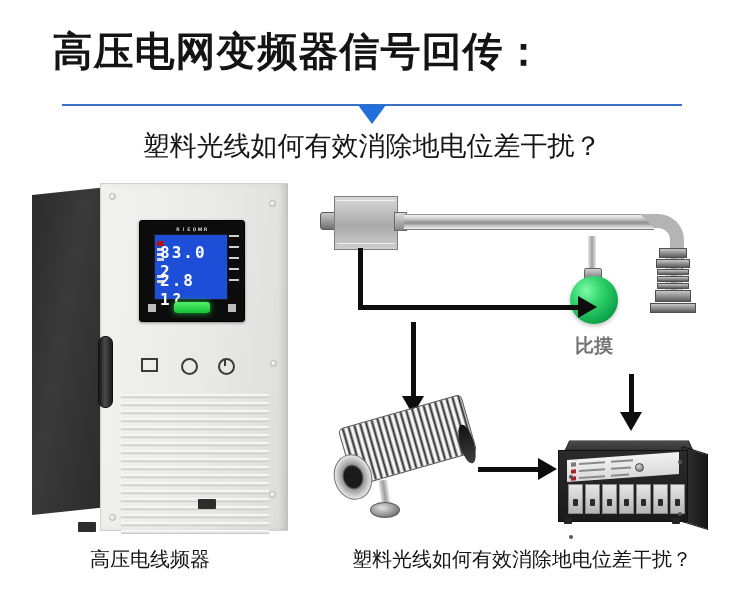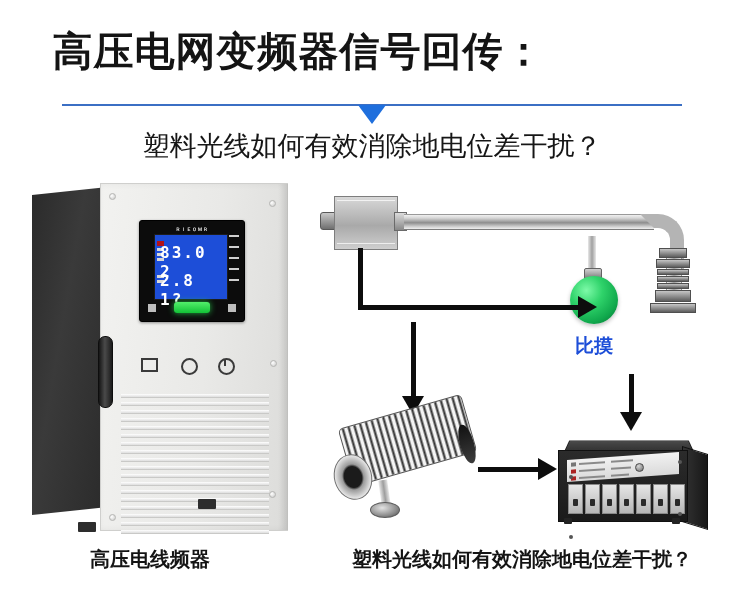--- a/index.html
+++ b/index.html
@@ -149,21 +149,21 @@
     position:absolute;left:266px;top:78px;width:16px;height:10px;border-radius:2px;
     background:linear-gradient(180deg,#d0d0d0,#7a7a7a);border:1px solid #636363;
   }
   .ball{
     position:absolute;left:252px;top:86px;width:48px;height:48px;border-radius:50%;
     background:radial-gradient(circle at 34% 30%,#7dfaa8 0%,#2fd36a 35%,#10a84c 70%,#04682f 100%);
     box-shadow:0 2px 4px rgba(0,0,0,.25);
   }
   .ball-lbl{
     position:absolute;left:230px;top:143px;width:92px;text-align:center;
-    font-size:19px;font-weight:bold;color:#1d4ed8;
+    font-size:19px;font-weight:bold;color:#737373;
   }
 
   
   .bellows{position:absolute;left:338px;top:418px;width:160px;height:110px;}
   .bl-body{
     position:absolute;left:8px;top:10px;width:126px;height:58px;
     transform:rotate(-16deg);transform-origin:left center;
     background:repeating-linear-gradient(90deg,#f4f4f4 0px,#f4f4f4 2px,#7e7e7e 3px,#2f2f2f 4px,#8b8b8b 5px,#efefef 6px);
     border-radius:5px;border:1px solid #555;
   }
@@ -227,21 +227,21 @@
   .bbs1{left:10px;top:24px;} .bbs2{left:126px;top:30px;}
   .bbs3{left:10px;top:84px;} .bbs4{left:126px;top:82px;}
 
   
   .ar-line{position:absolute;background:#0d0d0d;}
   .ar-head{position:absolute;width:0;height:0;}
   .ar-head.right{border-top:11px solid transparent;border-bottom:11px solid transparent;border-left:19px solid #0d0d0d;}
   .ar-head.down{border-left:11px solid transparent;border-right:11px solid transparent;border-top:19px solid #0d0d0d;}
 
   
-  .cap{position:absolute;font-size:20px;font-weight:bold;color:#141414;white-space:nowrap;}
+  .cap{position:absolute;font-size:20px;font-weight:normal;color:#141414;white-space:nowrap;}
   .cap-left{left:0;top:546px;width:300px;text-align:center;}
   .cap-right{left:300px;top:546px;width:444px;text-align:center;}
 </style>
 </head>
 <body>
 
 <div id="page">
 
   <div class="hdr-title">高压电网变频器信号回传：</div>
 

